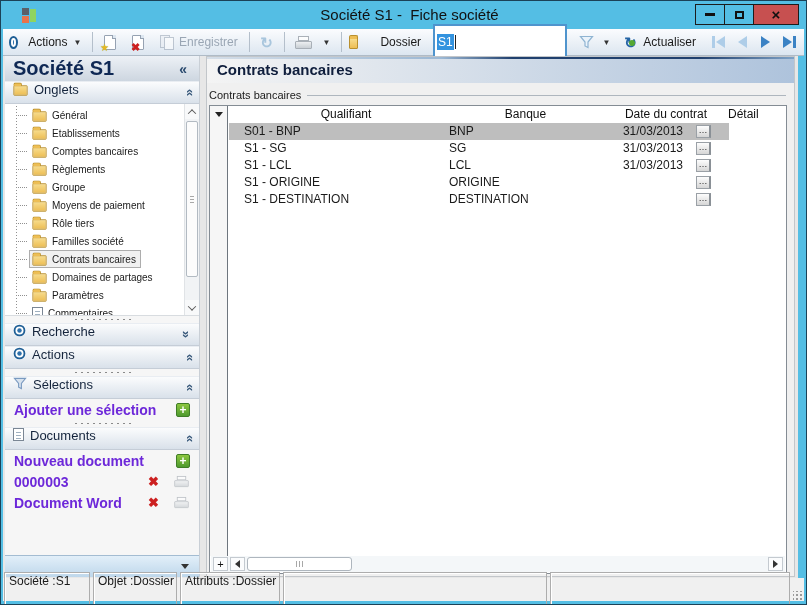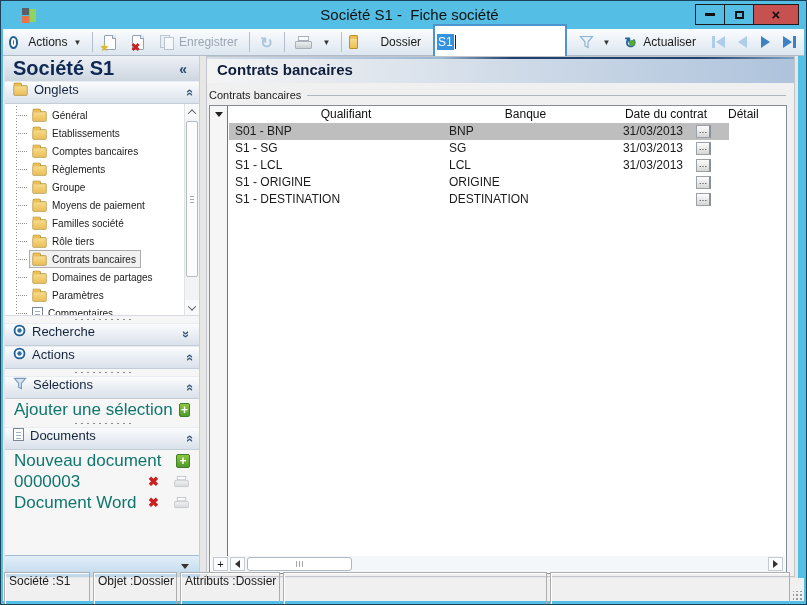--- a/index.html
+++ b/index.html
@@ -83,21 +83,21 @@
   .vsb .btn { position:absolute; left:0; right:0; height:15px; background:#F8F9FA; display:flex; align-items:center; justify-content:center; }
   .vsb .btn.up { top:0; } .vsb .btn.dn { bottom:0; }
   .cv { width:6px; height:6px; border-right:1.6px solid #5a5a5a; border-bottom:1.6px solid #5a5a5a; }
   .cv.up { transform:rotate(-135deg) translate(-1px,-1px); } .cv.dn { transform:rotate(45deg) translate(-1px,-1px); }
   .vsb .thumb { position:absolute; left:1px; right:1px; top:17px; bottom:38px; background:#FCFCFC; border:1px solid #B2BAC2; border-radius:2px; }
   .vsb .thumb .grip { position:absolute; left:3px; right:3px; top:50%; margin-top:-3px; height:7px;
      background:repeating-linear-gradient(to bottom,#A8A8A8 0 1px,transparent 1px 3px); }
   .grip-row { height:7px; display:flex; align-items:center; justify-content:center; }
   .grip-row .dots { width:58px; height:3px; background:radial-gradient(#8A8A8A 1px, transparent 1.2px); background-size:6px 3px; }
   .sb-link-row { height:21px; display:flex; align-items:center; padding:0 9px; gap:6px; }
-  .sb-link { color:#0f766e; font-size:17px; flex:1; white-space:nowrap; }
+  .sb-link { color:#6d28d9; font-size:14px; flex:1; white-space:nowrap;font-weight:bold; }
   .plusbtn { width:14px; height:14px; border:1px solid #3F7D26; border-radius:2px; background:linear-gradient(#8CC63F,#4E9A2E);
      color:#fff; font-weight:bold; font-size:12px; line-height:12px; text-align:center; }
   .delx { color:#CC2020; font-size:13px; font-weight:bold; line-height:1; margin-right:8px; }
   .mini-printer { transform:scale(.85); opacity:.6; }
   .sb-spacer { flex:1; }
   .sb-collapse { height:22px; background:linear-gradient(#E2EFF9,#BED7EB); border-top:1px solid #A3BCD2;
      display:flex; align-items:center; justify-content:flex-end; padding-right:10px; }
   .tri-dn { width:0; height:0; border-left:4px solid transparent; border-right:4px solid transparent; border-top:5px solid #333; }
   
   .main { position:absolute; left:205px; top:55px; width:589px; height:521px; background:#F0F0F0; border:1px solid #C2C6CA; }
@@ -115,21 +115,21 @@
   .thead { position:absolute; left:19px; top:0; right:0; height:16px; display:flex; background:#fff; }
   .hc { font-size:12px; color:#111; line-height:16px;margin-left:8px; }
   .c-qual { width:218px; text-align:center; }
   .c-banq { width:125px; text-align:center; }
   .c-date { width:117px; text-align:right; padding-right:6px; }
   .c-det  { width:40px; padding-left:7px; }
   .trows { position:absolute; left:19px; top:17px; right:0; }
   .trow { height:17px; display:flex; align-items:center; width:500px; }
   .trow.sel { background:#BEBEBE; }
   .tc { font-size:12px; line-height:17px; white-space:nowrap; overflow:hidden; }
-  .tc.c-qual { text-align:left; padding-left:6px; }
+  .tc.c-qual { text-align:left; padding-left:15px; }
   .tc.c-banq { text-align:left; padding-left:2px; }
   .detbtn { width:15px; height:13px; background:linear-gradient(#FDFDFD,#D6D6D6); border:1px solid #9AA0A6;
      border-right:2px solid #8A9096; font-size:9px; line-height:9px; text-align:center; color:#222; }
   .hscroll { position:absolute; left:1px; right:1px; bottom:1px; height:16px; background:#F4F7F9; display:flex; align-items:center; }
   .hbtn { width:15px; height:14px; background:#FBFCFD; border:1px solid #C4CAD0; display:flex; align-items:center; justify-content:center; margin-left:2px; font-size:11px; line-height:1; color:#111; }
   .tri-l { width:0; height:0; border-top:4px solid transparent; border-bottom:4px solid transparent; border-right:5px solid #333; }
   .tri-r { width:0; height:0; border-top:4px solid transparent; border-bottom:4px solid transparent; border-left:5px solid #333; }
   .hthumb { width:105px; height:14px; background:#FFFFFF; border:1px solid #AEB6BE; border-radius:3px; margin-left:2px; position:relative; }
   .hthumb .grip { position:absolute; top:3px; bottom:3px; left:50%; width:8px; margin-left:-4px;
      background:repeating-linear-gradient(to right,#A8A8A8 0 1px,transparent 1px 3px); }
@@ -293,28 +293,28 @@
           <span class="conn"></span>
           <span class="iw">
             <span class="folder"></span>
             <span class="lbl">Moyens de paiement</span>
           </span>
         </div>
         <div class="titem">
           <span class="conn"></span>
           <span class="iw">
             <span class="folder"></span>
+            <span class="lbl">Rôle tiers</span>
+          </span>
+        </div>
+        <div class="titem">
+          <span class="conn"></span>
+          <span class="iw">
+            <span class="folder"></span>
             <span class="lbl">Familles société</span>
-          </span>
-        </div>
-        <div class="titem">
-          <span class="conn"></span>
-          <span class="iw">
-            <span class="folder"></span>
-            <span class="lbl">Rôle tiers</span>
           </span>
         </div>
         <div class="titem sel">
           <span class="conn"></span>
           <span class="iw">
             <span class="folder"></span>
             <span class="lbl">Contrats bancaires</span>
           </span>
         </div>
         <div class="titem">

